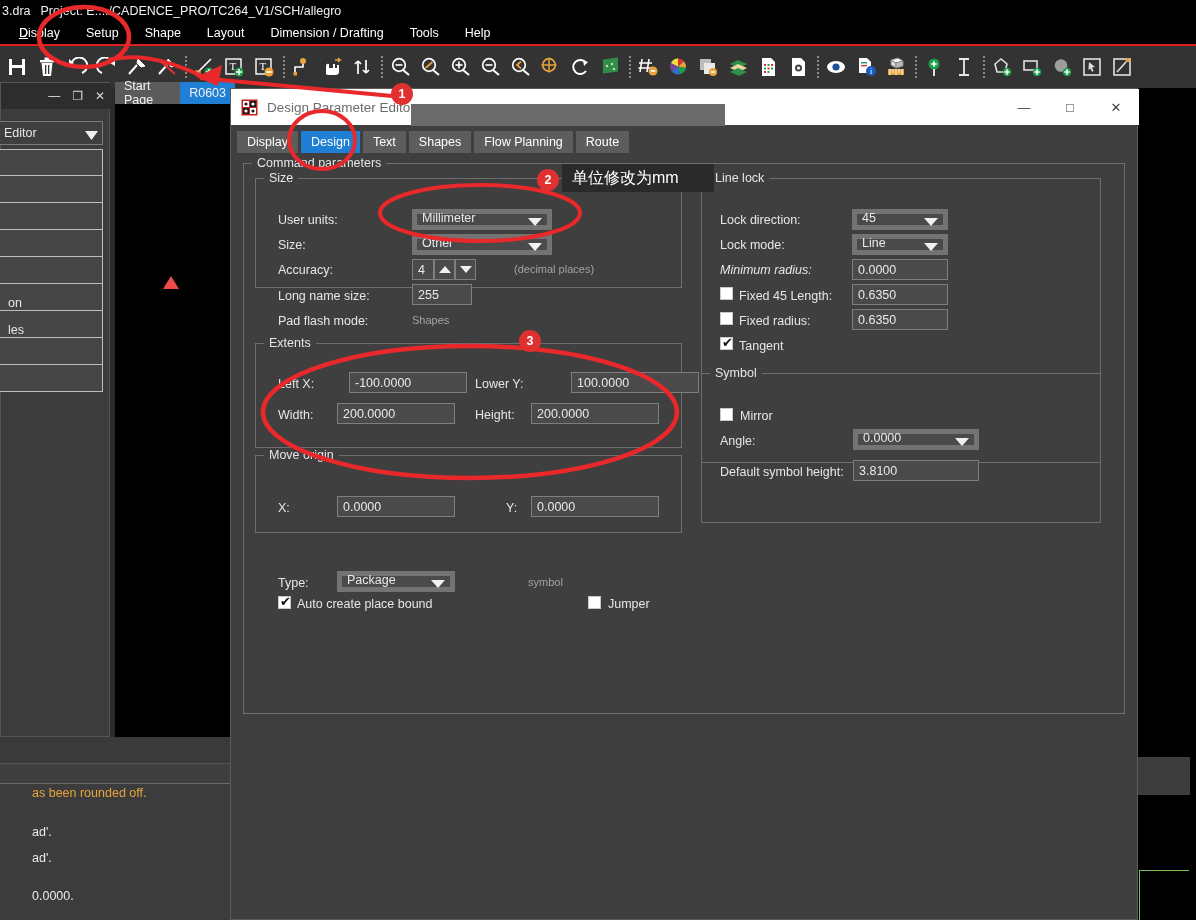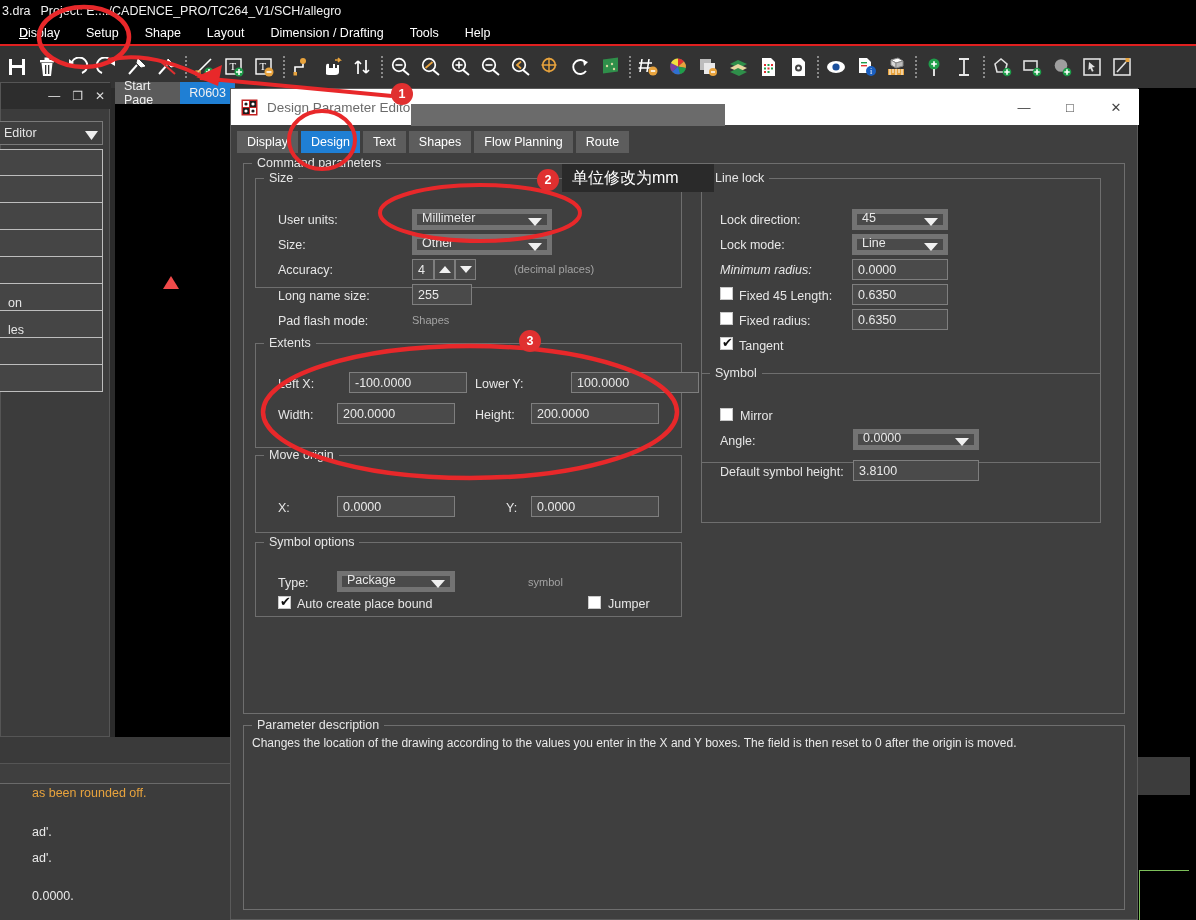--- a/index.html
+++ b/index.html
@@ -675,23 +675,20 @@
       </div>
       <div class="lbl" style="left:41px; top:348px;">X:</div>
       <div class="fld" style="left:100px; top:343px; width:118px;">
         <span>0.0000</span>
       </div>
       <div class="lbl" style="left:269px; top:348px;">Y:</div>
       <div class="fld" style="left:294px; top:343px; width:128px;">
         <span>0.0000</span>
       </div>
 
-      <div class="gbox" style="left:18px; top:389px; width:427px; height:75px;">
-        <div class="gtitle">Symbol options</div>
-      </div>
       <div class="lbl" style="left:41px; top:423px;">Type:</div>
       <div class="combo" style="left:100px; top:418px; width:118px;">
         <span>Package</span>
         <span class="arw"></span>
       </div>
       <div class="statictxt" style="left:291px; top:423px;">symbol</div>
       <div class="chk checked" style="left:41px; top:443px;"></div>
       <div class="lbl" style="left:60px; top:444px;">Auto create place bound</div>
       <div class="chk" style="left:351px; top:443px;"></div>
       <div class="lbl" style="left:371px; top:444px;">Jumper</div>
@@ -734,24 +731,20 @@
       <div class="lbl" style="left:483px; top:281px;">Angle:</div>
       <div class="combo" style="left:616px; top:276px; width:126px;">
         <span>0.0000</span>
         <span class="arw"></span>
       </div>
       <div class="lbl" style="left:483px; top:312px;">Default symbol height:</div>
       <div class="fld" style="left:616px; top:307px; width:126px;">
         <span>3.8100</span>
       </div>
 
-      <div class="gbox" style="left:6px; top:572px; width:882px; height:185px;">
-        <div class="gtitle">Parameter description</div>
-        <div class="paramdesc-txt">Changes the location of the drawing according to the values you enter in the X and Y boxes. The field is then reset to 0 after the origin is moved.</div>
-      </div>
 
     </div>
   </div>
 
   <svg class="anno-svg" viewBox="0 0 1196 920">
 
     <ellipse cx="84" cy="37" rx="45" ry="30" fill="none" stroke="#e8282a" stroke-width="4.5"></ellipse>
 
     <path d="M 392 96 L 200 78" stroke="#e8282a" stroke-width="4" fill="none"></path>
     <polygon points="196,77 222,65 218,86" fill="#e8282a"></polygon>

